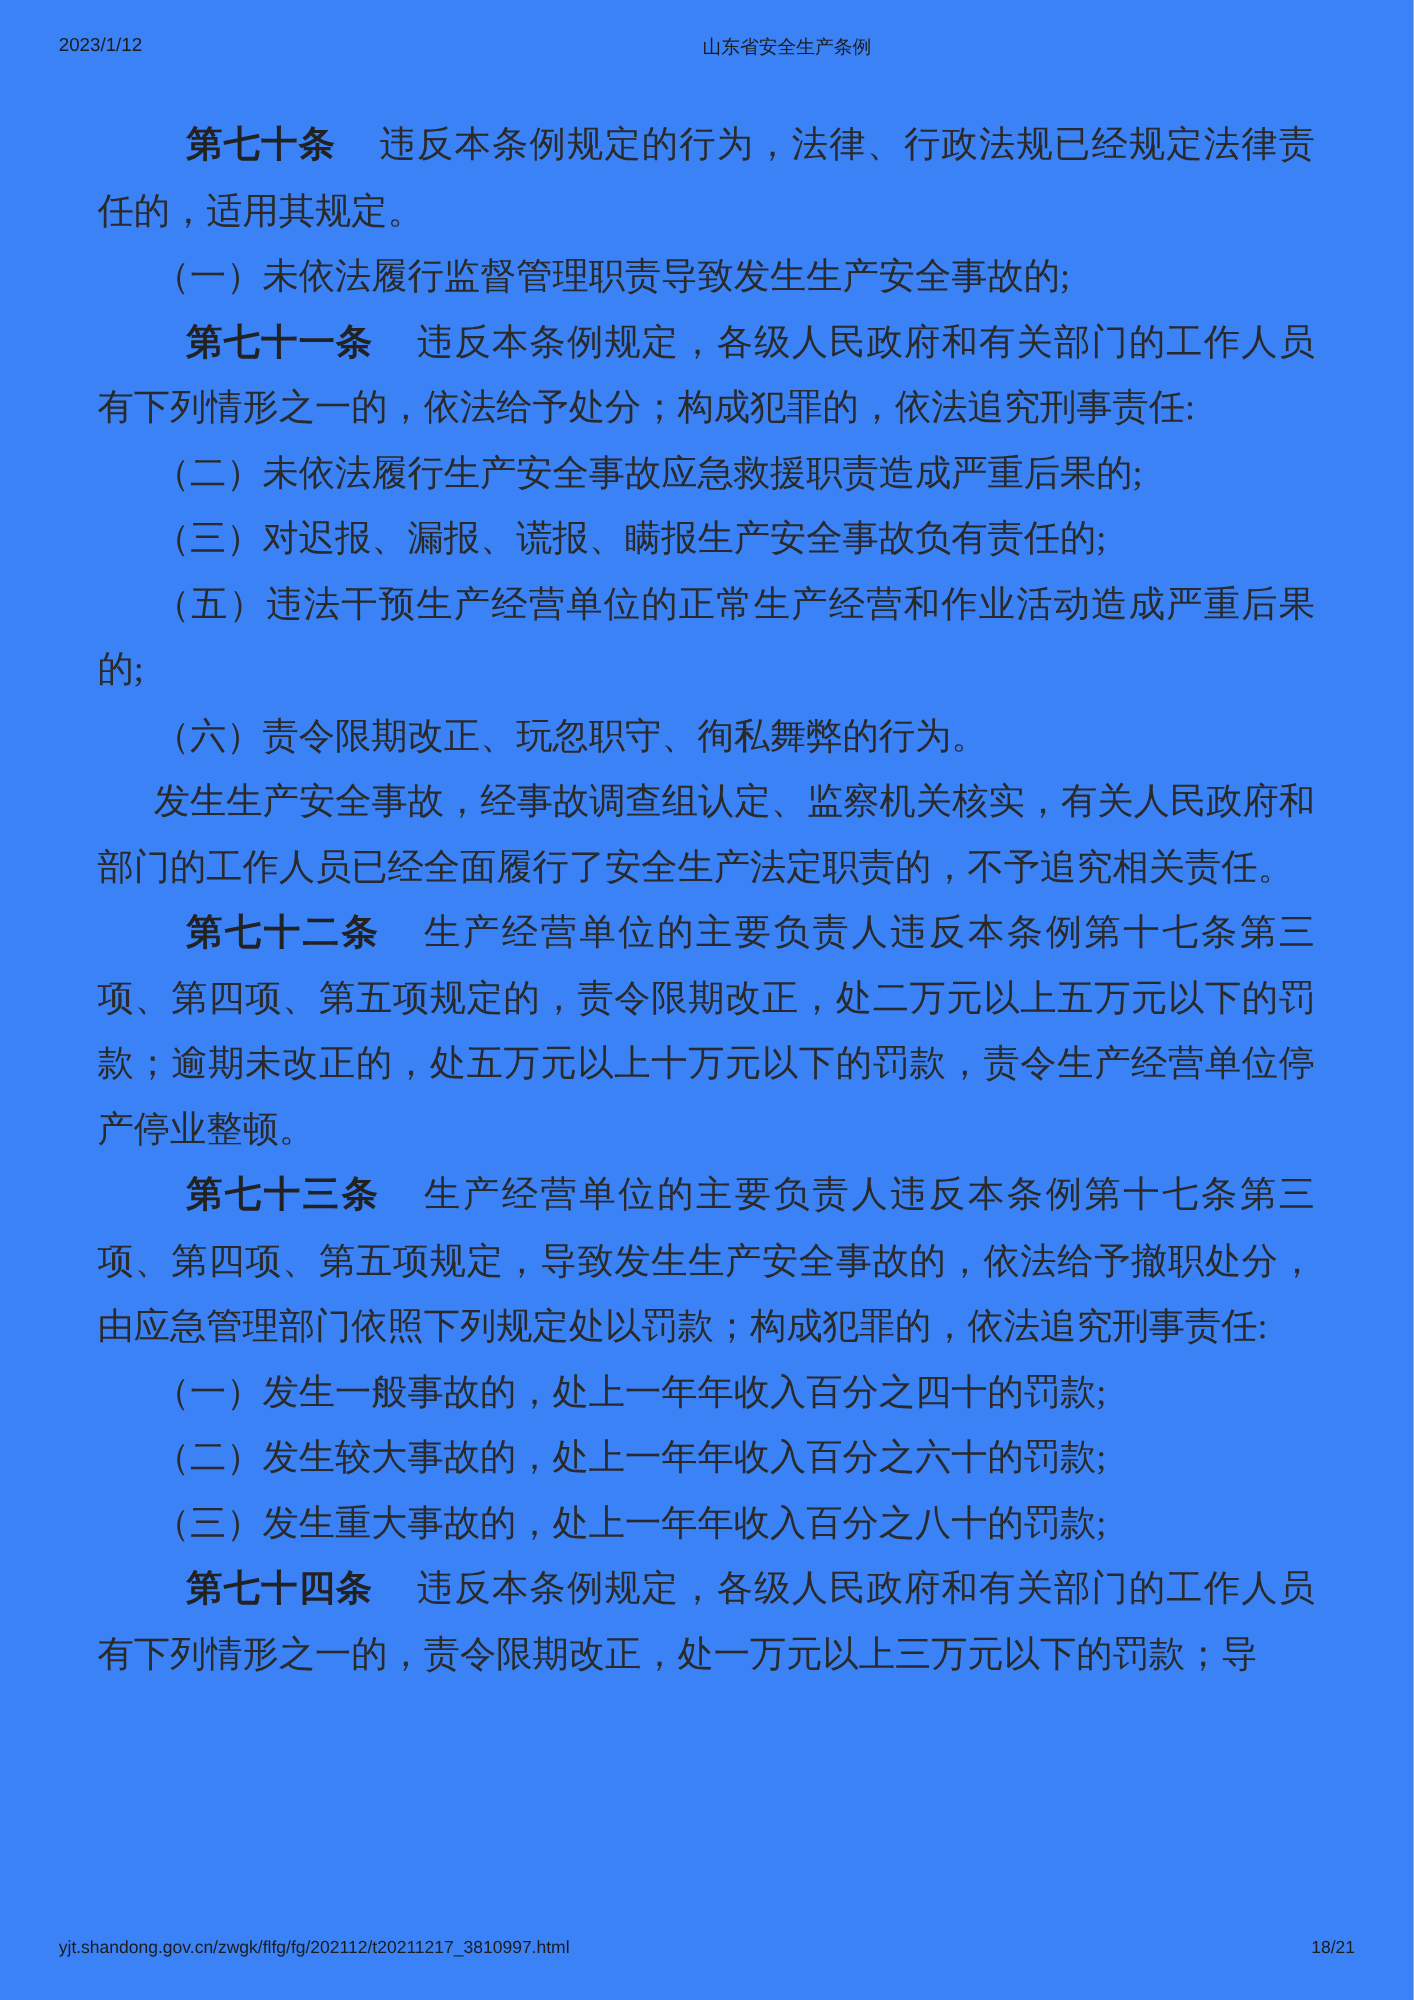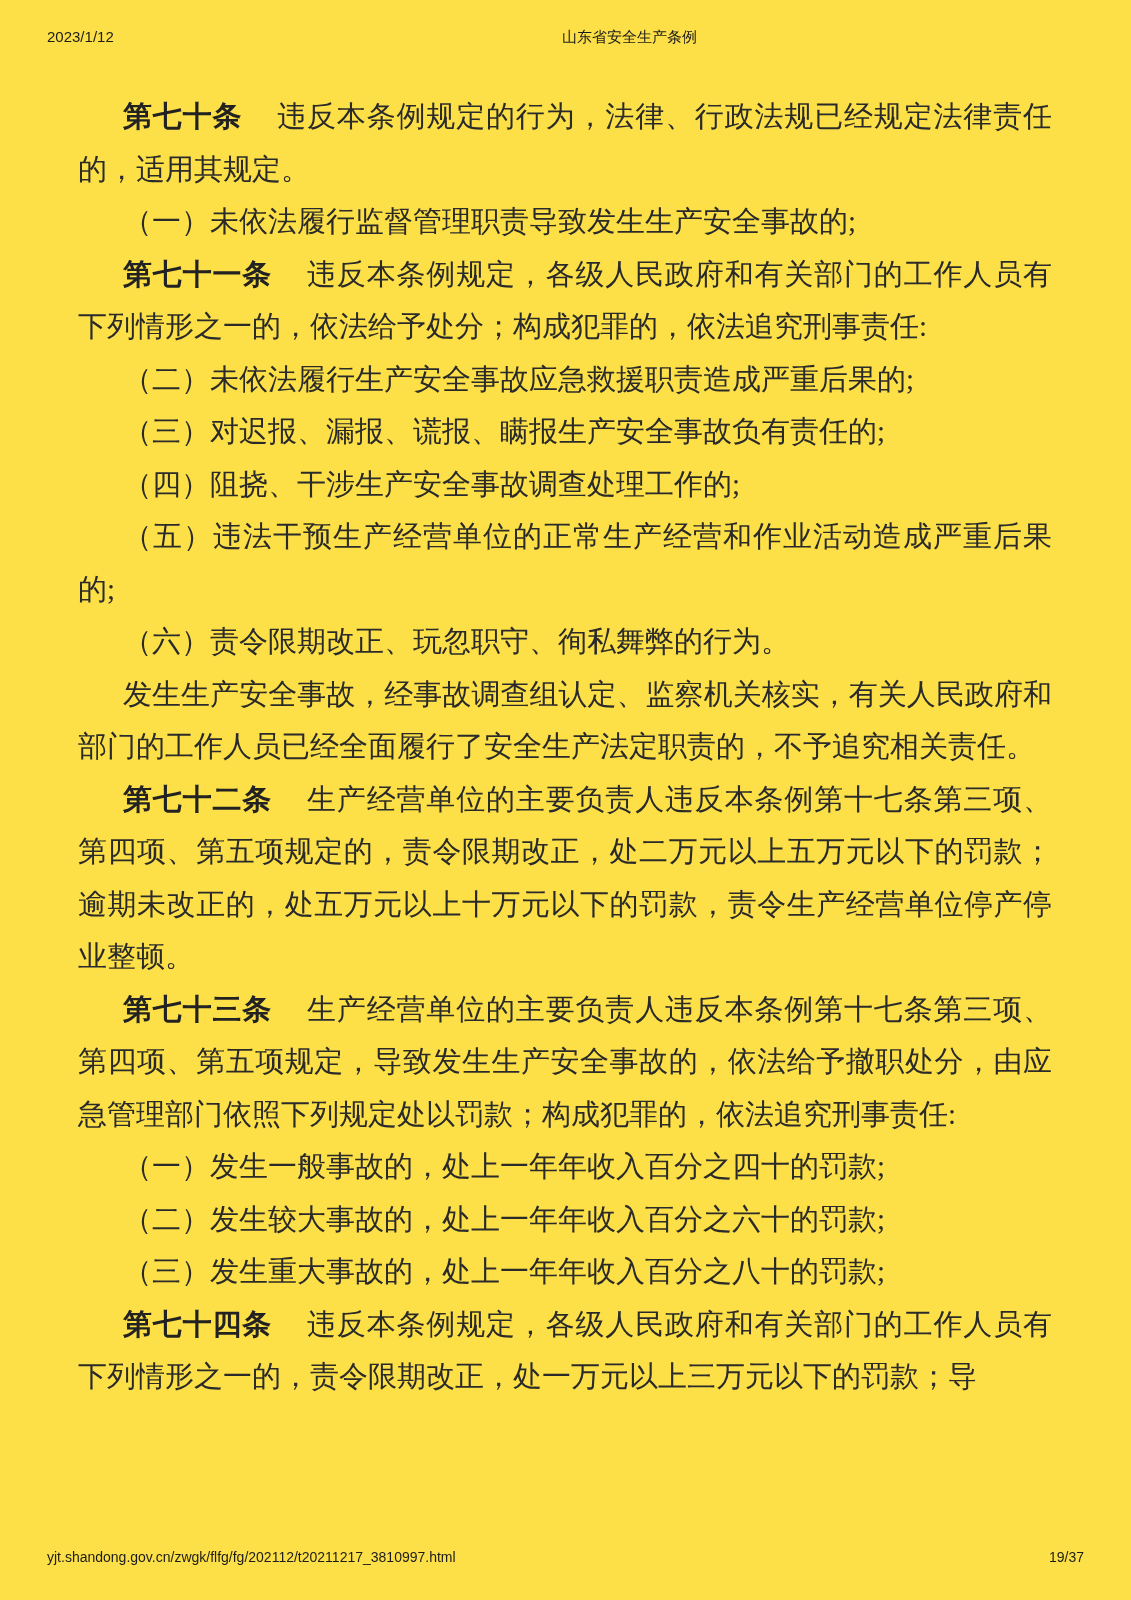--- a/index.html
+++ b/index.html
@@ -4,21 +4,21 @@
 <style>
   html, body {
     margin: 0;
     padding: 0;
     background: #ffffff;
   }
   .page {
     position: relative;
     width: 1131px;
     height: 1600px;
-    background: #fde047;
+    background: #3b82f6;
     overflow: hidden;
   }
   
   .print-header {
     position: absolute;
     top: 28px;
     left: 0;
     right: 0;
     height: 22px;
     font-family: "Liberation Sans", "DejaVu Sans", sans-serif;
@@ -51,20 +51,21 @@
   }
   .doc-body p.para {
     margin: 0;
     padding: 0;
     text-indent: 45px;
   }
   .art-num {
     font-weight: bold;
     color: #222222;
     margin-right: 1.2em;
+    margin-left: 26px;
   }
   
   .print-footer {
     position: absolute;
     top: 1549px;
     left: 47px;
     right: 47px;
     height: 20px;
     font-family: "Liberation Sans", "DejaVu Sans", sans-serif;
     font-size: 14px;
@@ -96,21 +97,20 @@
       <p class="para"><span class="art-num">第七十条</span><span>违反本条例规定的行为，法律、行政法规已经规定法律责任的，适用其规定。</span></p>
 
       <p class="para"><span>（一）未依法履行监督管理职责导致发生生产安全事故的;</span></p>
 
       <p class="para"><span class="art-num">第七十一条</span><span>违反本条例规定，各级人民政府和有关部门的工作人员有下列情形之一的，依法给予处分；构成犯罪的，依法追究刑事责任:</span></p>
 
       <p class="para"><span>（二）未依法履行生产安全事故应急救援职责造成严重后果的;</span></p>
 
       <p class="para"><span>（三）对迟报、漏报、谎报、瞒报生产安全事故负有责任的;</span></p>
 
-      <p class="para"><span>（四）阻挠、干涉生产安全事故调查处理工作的;</span></p>
 
       <p class="para"><span>（五）违法干预生产经营单位的正常生产经营和作业活动造成严重后果的;</span></p>
 
       <p class="para"><span>（六）责令限期改正、玩忽职守、徇私舞弊的行为。</span></p>
 
       <p class="para"><span>发生生产安全事故，经事故调查组认定、监察机关核实，有关人民政府和部门的工作人员已经全面履行了安全生产法定职责的，不予追究相关责任。</span></p>
 
       <p class="para"><span class="art-num">第七十二条</span><span>生产经营单位的主要负责人违反本条例第十七条第三项、第四项、第五项规定的，责令限期改正，处二万元以上五万元以下的罚款；逾期未改正的，处五万元以上十万元以下的罚款，责令生产经营单位停产停业整顿。</span></p>
 
       <p class="para"><span class="art-num">第七十三条</span><span>生产经营单位的主要负责人违反本条例第十七条第三项、第四项、第五项规定，导致发生生产安全事故的，依法给予撤职处分，由应急管理部门依照下列规定处以罚款；构成犯罪的，依法追究刑事责任:</span></p>
@@ -120,16 +120,16 @@
       <p class="para"><span>（二）发生较大事故的，处上一年年收入百分之六十的罚款;</span></p>
 
       <p class="para"><span>（三）发生重大事故的，处上一年年收入百分之八十的罚款;</span></p>
 
 
       <p class="para"><span class="art-num">第七十四条</span><span>违反本条例规定，各级人民政府和有关部门的工作人员有下列情形之一的，责令限期改正，处一万元以上三万元以下的罚款；导</span></p>
     </div>
 
   <div class="print-footer">
     <span class="footer-url">yjt.shandong.gov.cn/zwgk/flfg/fg/202112/t20211217_3810997.html</span>
-    <span class="footer-page">19/37</span>
+    <span class="footer-page">18/21</span>
   </div>
 
 </div>
 
 </body></html>

